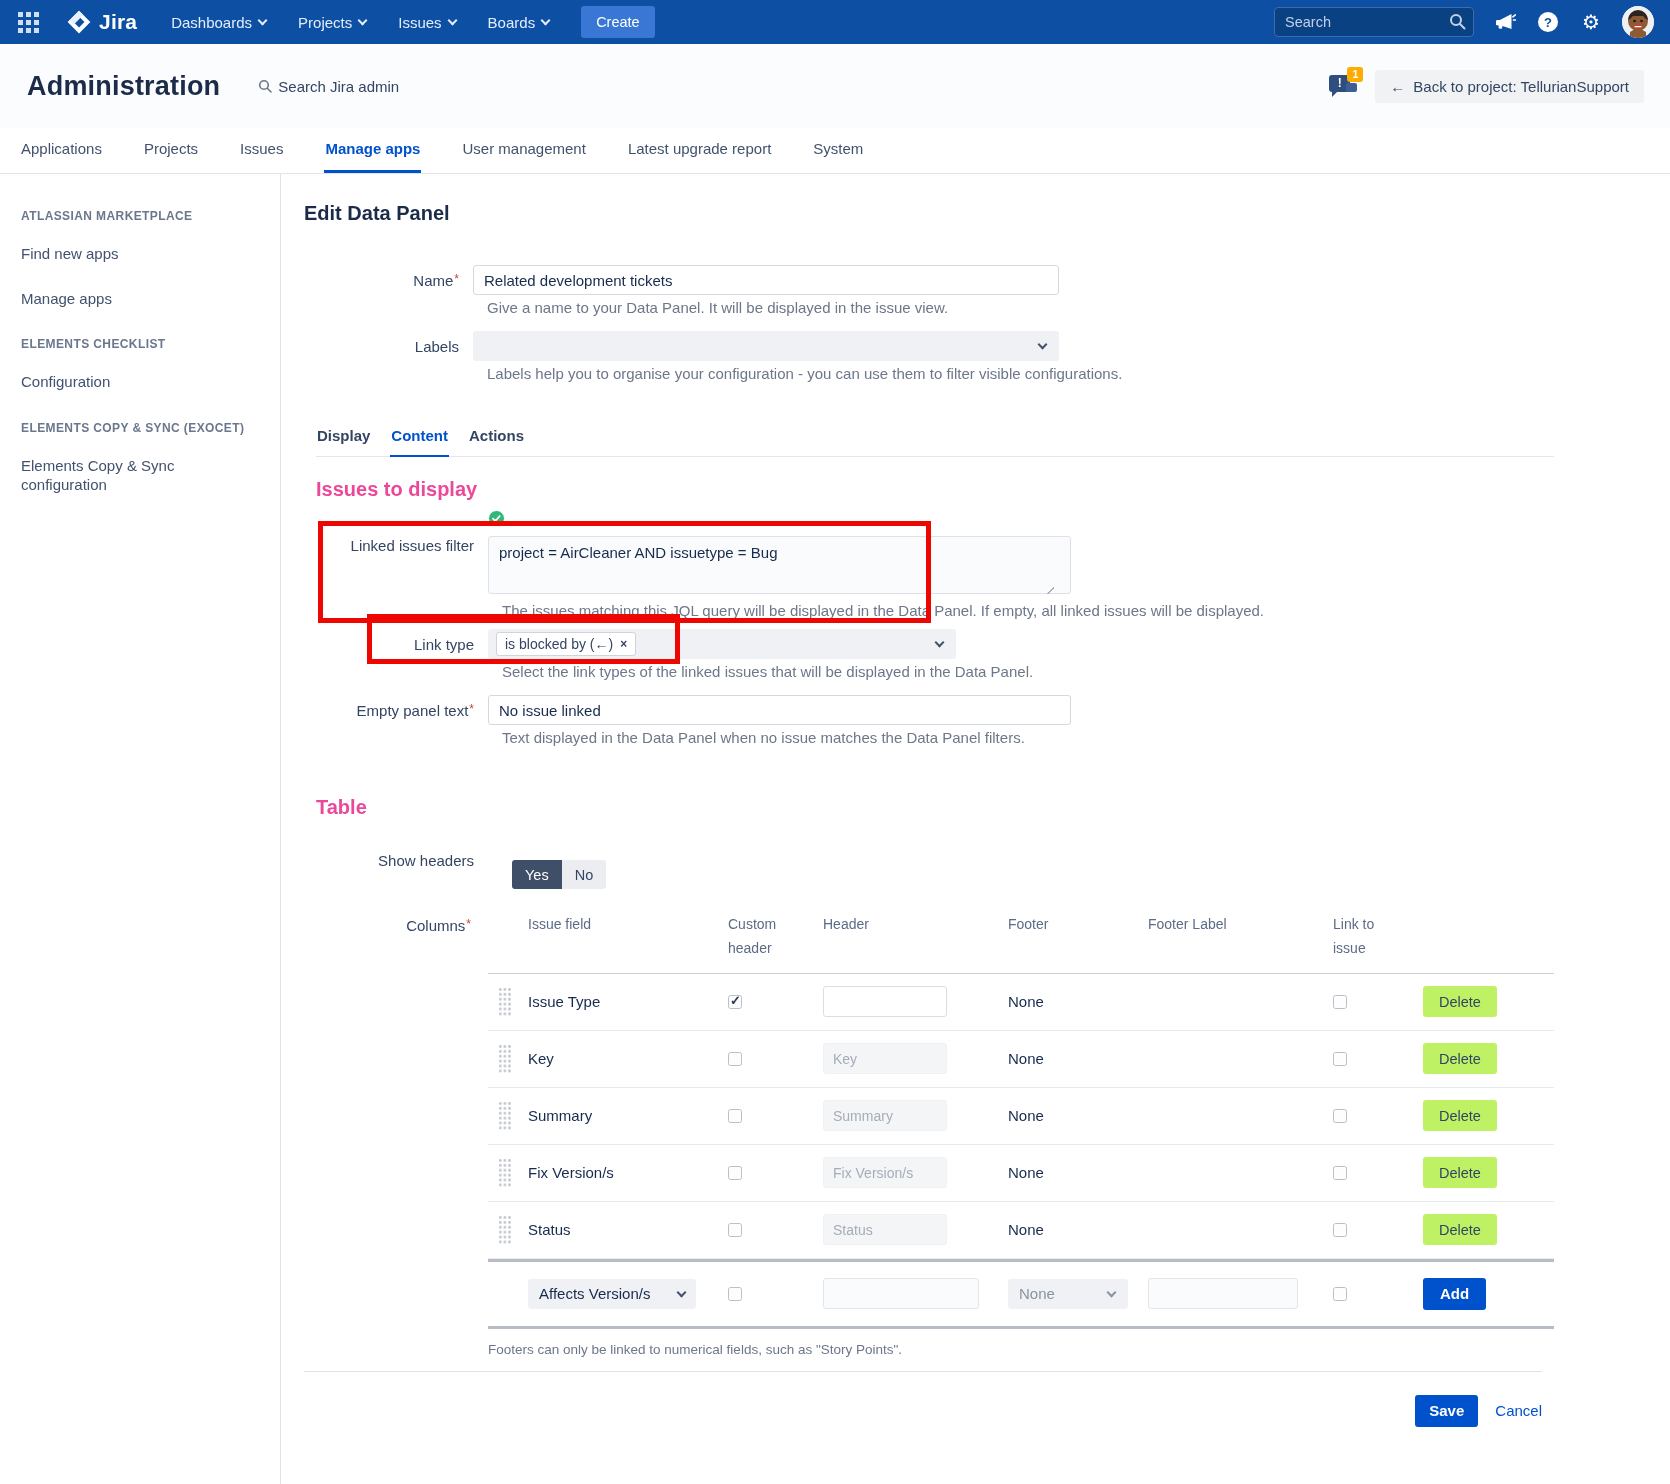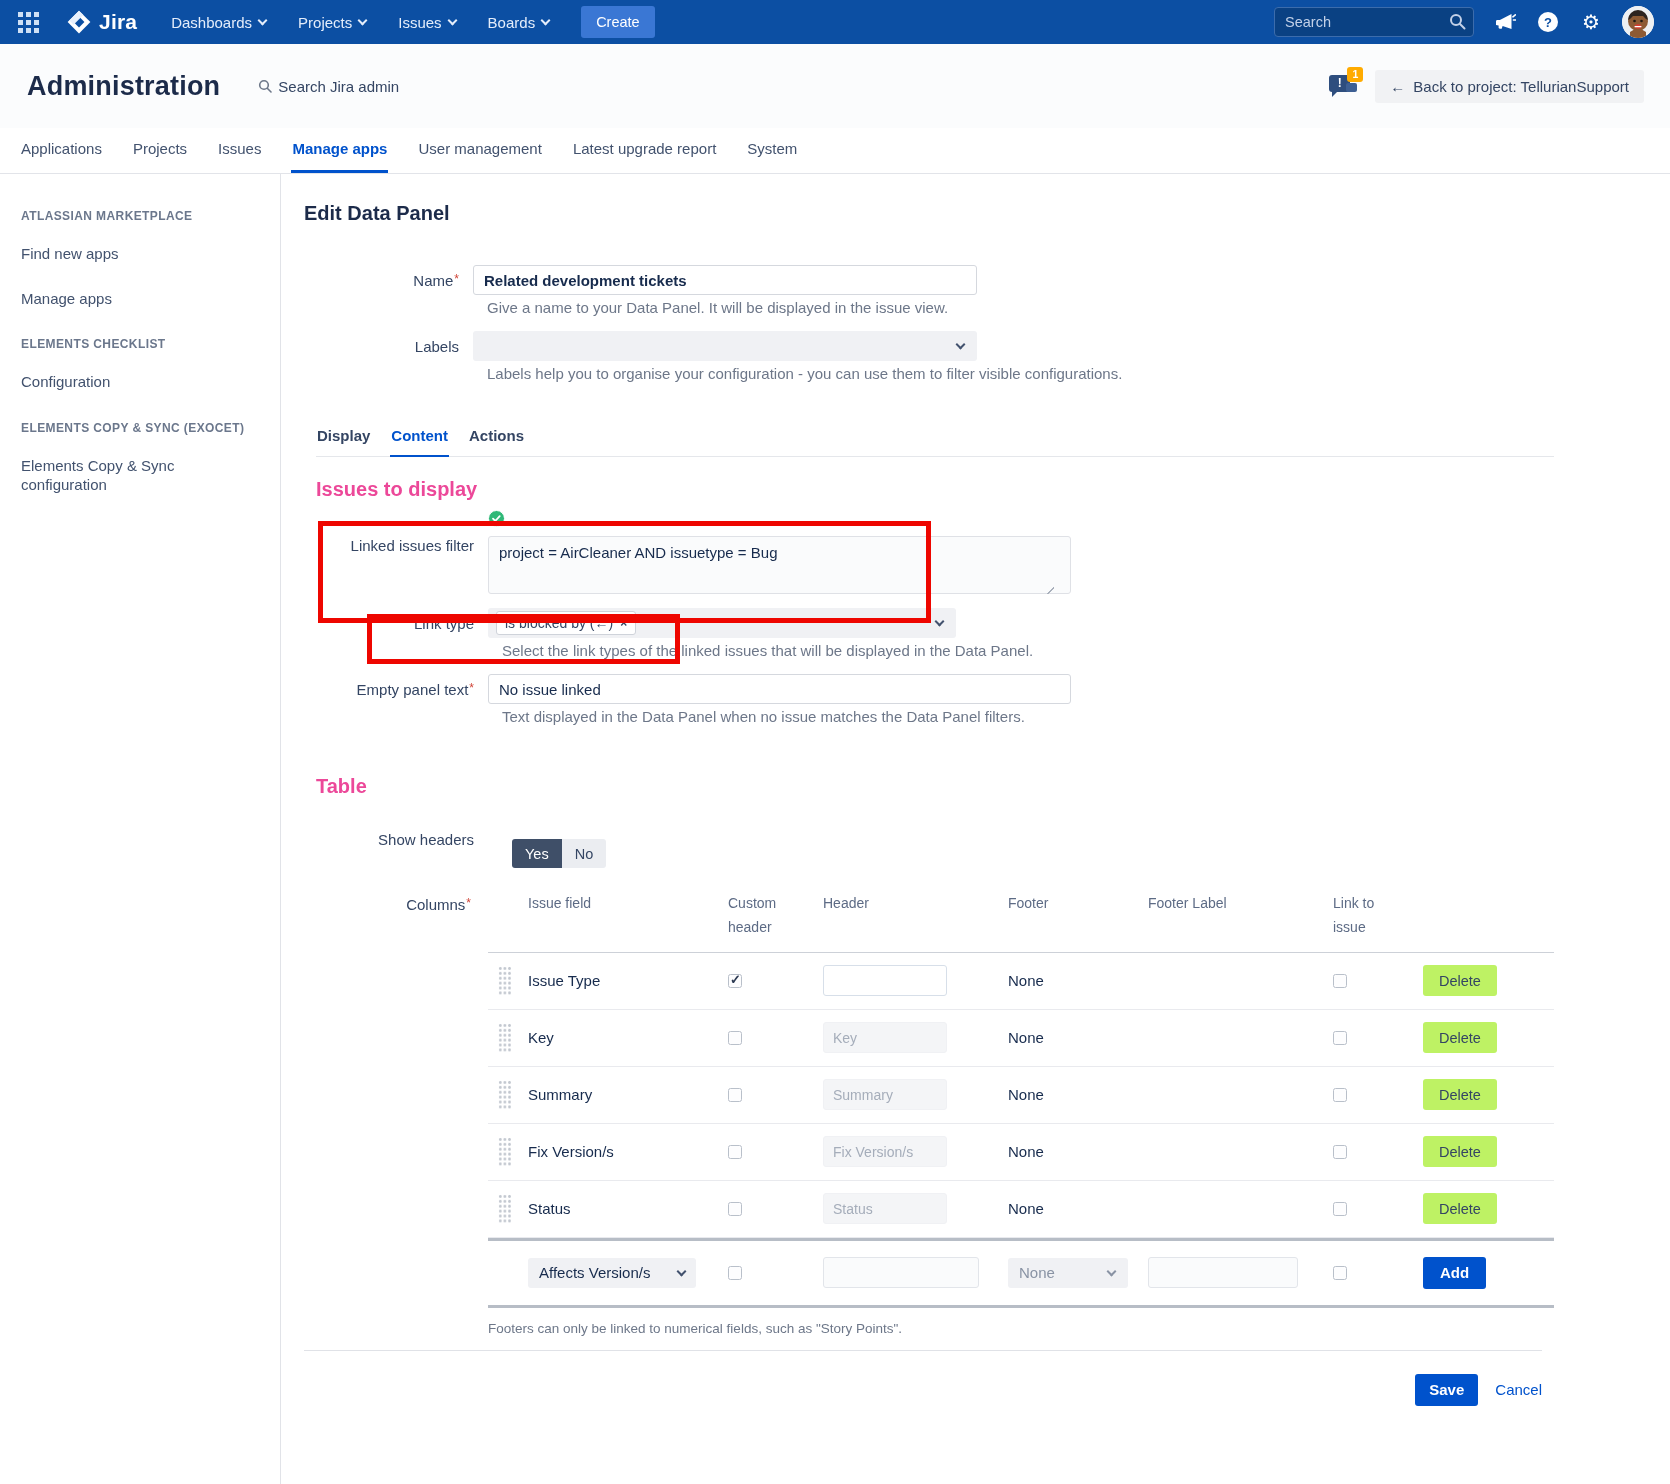--- a/index.html
+++ b/index.html
@@ -31,42 +31,42 @@
   .admin-search { display:flex; align-items:center; gap:6px; margin-left:38px; font-size:15px; color:#344563; cursor:pointer; }
   .band-right { margin-left:auto; display:flex; align-items:center; gap:14px; }
   .notif { position:relative; width:32px; height:30px; cursor:pointer; }
   .notif .bubble { position:absolute; left:0; top:4px; width:21px; height:17px; background:#2e4e7e; border-radius:3px; color:#fff; font-size:12px; font-weight:bold; text-align:center; line-height:17px; }
   .notif .bubble:after { content:""; position:absolute; left:3px; bottom:-5px; border:3px solid transparent; border-top-color:#2e4e7e; border-left-color:#2e4e7e; }
   .notif .bubble2 { position:absolute; left:17px; top:12px; width:11px; height:9px; background:#3d5f93; border-radius:2px; }
   .notif .badge { position:absolute; right:-2px; top:-4px; min-width:16px; height:15px; background:#ffab00; border-radius:3px; color:#fff; font-size:10.5px; font-weight:bold; text-align:center; line-height:15px; padding:0 3px; }
   .back-btn { background:#f1f2f4; border:none; border-radius:3px; height:33px; padding:0 15px; font-size:15px; color:#344563; font-family:inherit; cursor:pointer; display:flex; align-items:center; gap:8px; }
 
   
-  .admin-tabs { display:flex; gap:29px; padding:0 0 0 20px; border-bottom:1px solid #e2e4e9; background:#fff; }
+  .admin-tabs { display:flex; gap:40px; padding:0 0 0 20px; border-bottom:1px solid #e2e4e9; background:#fff; }
   .admin-tab { font-size:15px; color:#42526E; padding:12px 1px 13px; cursor:pointer; border-bottom:3px solid transparent; }
   .admin-tab.active { color:#0052CC; font-weight:bold; border-bottom-color:#0052CC; }
 
   
   .layout { display:flex; min-height:1312px; }
   .sidebar { width:281px; border-right:1px solid #e1e3e8; padding:35px 10px 0 21px; flex-shrink:0; }
   .side-heading { font-size:12px; font-weight:bold; color:#6B778C; letter-spacing:.4px; margin-bottom:21px; }
   .side-item { font-size:15px; color:#42526E; margin-bottom:25px; cursor:pointer; line-height:1.3; max-width:190px; }
   .side-section { margin-bottom:29px; }
 
   .content { flex:1; padding:28px 0 0 23px; position:relative; }
   .content-inner { width:1250px; position:relative; }
   .page-title { font-size:20px; font-weight:bold; color:#1c2b4a; }
 
   
   .form-row { display:flex; margin-top:16px; }
   .f-label { width:169px; flex-shrink:0; text-align:right; padding-right:14px; font-size:15px; color:#344563; padding-top:7px; }
   .req { color:#d04437; font-size:12px; vertical-align:top; margin-left:1px; }
   .f-field { flex:1; }
   .text-input { height:30px; border:1px solid #d5d8de; border-radius:3px; background:#fff; font-size:15px; color:#172B4D; padding:0 10px; font-family:inherit; }
-  .w-586 { width:504px;font-weight:bold; }
+  .w-586 { width:586px; }
   .help-text { font-size:15px; color:#6d7789; margin:4px 0 0 183px; }
   .help-indent { margin-left:198px; }
   .fake-select { position:relative; background:#f0f1f4; border-radius:3px; height:30px; cursor:pointer; }
   .fake-select .sel-chev { position:absolute; right:13px; top:10px; width:7px; height:7px; border-right:2px solid #42526E; border-bottom:2px solid #42526E; transform:rotate(45deg); }
 
   
   .content-tabs { display:flex; gap:19px; margin:45px 0 0 12px; border-bottom:1px solid #e5e7eb; width:1238px; }
   .content-tab { font-size:15px; font-weight:bold; color:#344563; padding:0 1px 11px; cursor:pointer; border-bottom:2px solid transparent; margin-bottom:-1px; }
   .content-tab.active { color:#0052CC; border-bottom-color:#0052CC; }
 
@@ -298,20 +298,21 @@
           <span class="check-icon">
             <svg width="17" height="17" viewBox="0 0 17 17">
                 <circle cx="8.5" cy="8.5" r="8" fill="#2fb877" stroke="#fff" stroke-width="1"></circle>
                 <path d="M5 8.7l2.3 2.3 4.4-4.9" fill="none" stroke="#fff" stroke-width="1.8" stroke-linecap="round" stroke-linejoin="round"></path>
               </svg>
           </span>
           <textarea class="jql-area" style="">project = AirCleaner AND issuetype = Bug</textarea>
           <div class="resize-corner"></div>
         </div>
       </div>
+      <div class="help-text help-indent" style="margin-left:198px;">The issues matching this JQL query will be displayed in the Data Panel. If empty, all linked issues will be displayed.</div>
 
       <div class="form-row linktype-row">
         <div class="f-label">Link type</div>
         <div class="f-field">
           <div class="fake-select linktype-select">
             <span class="lt-tag">
               <span>is blocked by (←)</span>
               <span class="x">×</span>
             </span>
             <span class="sel-chev"></span>

